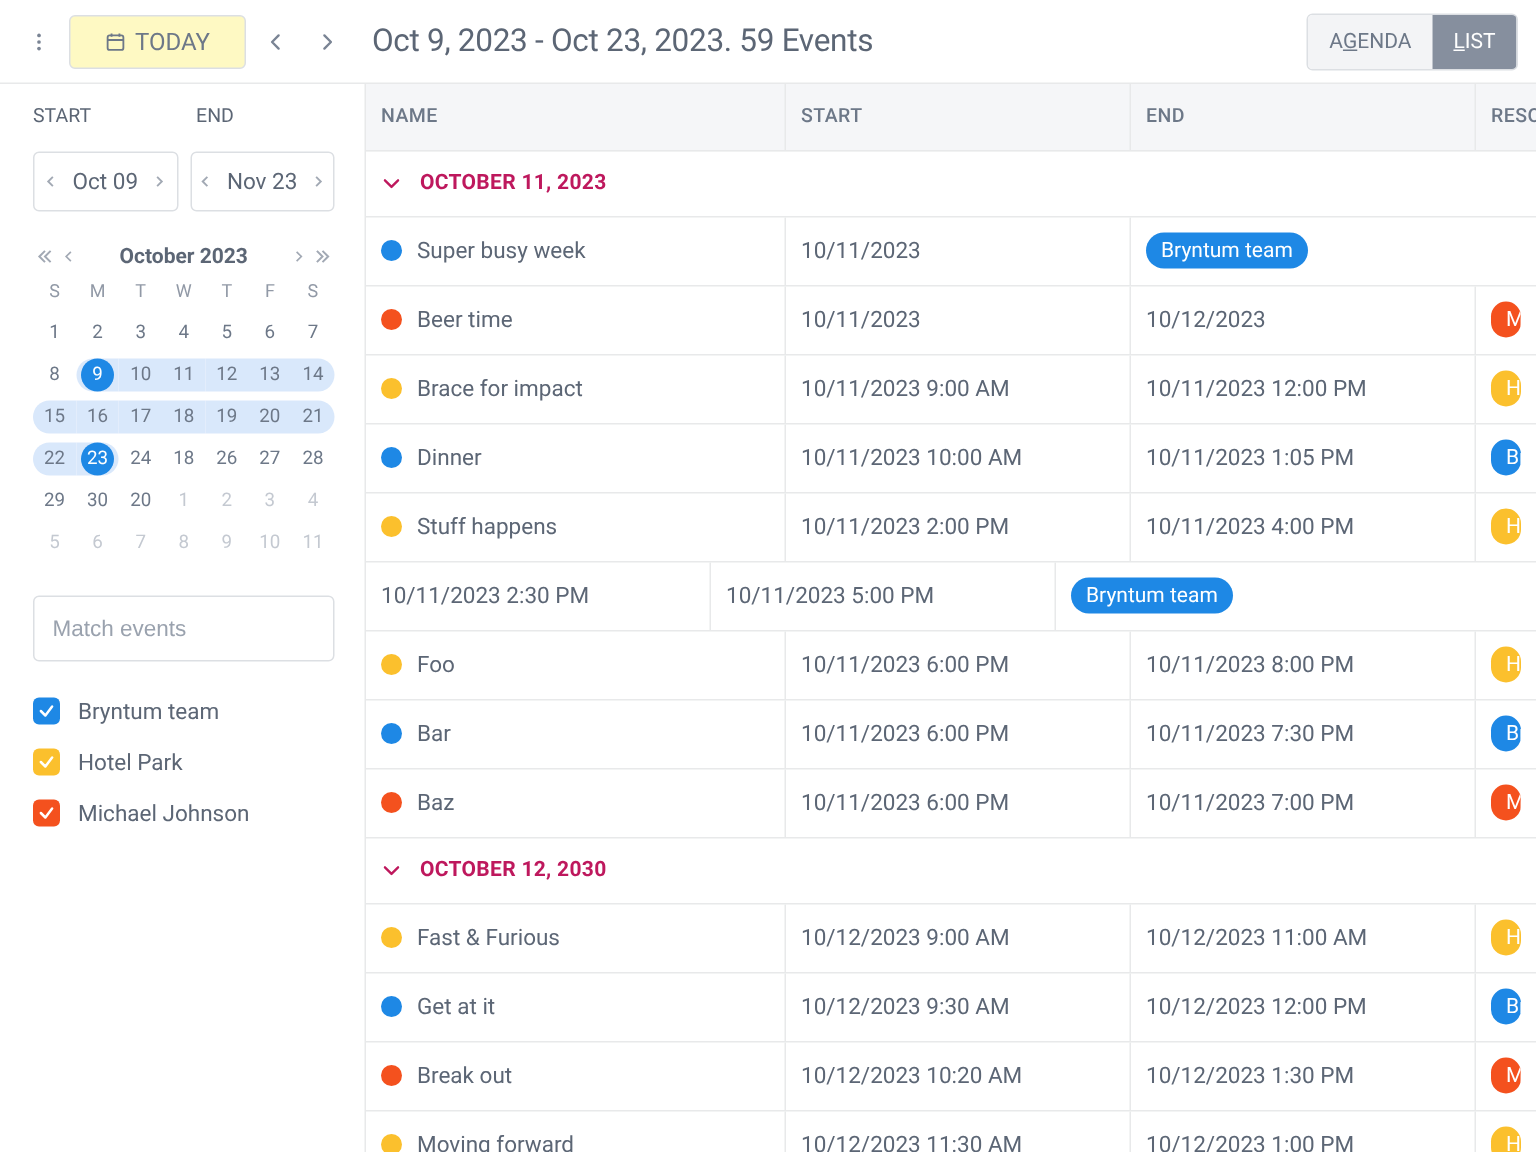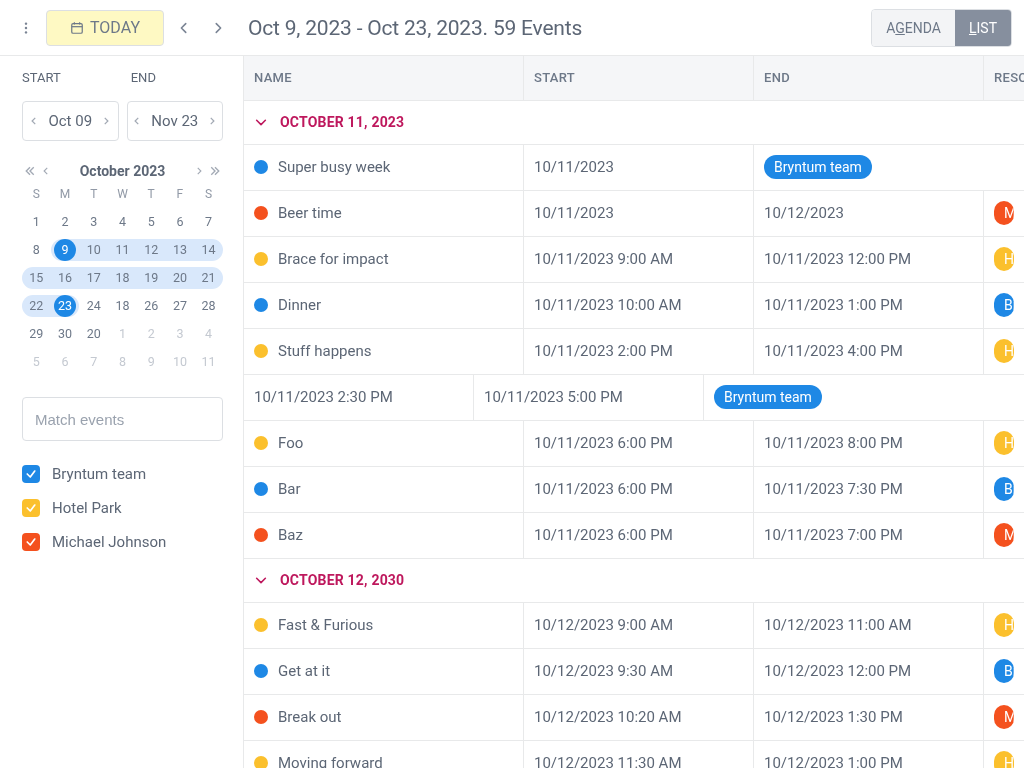--- a/index.html
+++ b/index.html
@@ -308,21 +308,21 @@
           <div class="cell res">
             <span class="pill" style="background: rgb(251, 192, 45);">Hotel Park</span>
           </div>
         </div>
         <div class="row">
           <div class="cell name">
             <span class="dot" style="background: rgb(30, 136, 229);"></span>
             <span>Dinner</span>
           </div>
           <div class="cell start">10/11/2023 10:00 AM</div>
-          <div class="cell end">10/11/2023 1:00 PM</div>
+          <div class="cell end">10/11/2023 1:05 PM</div>
           <div class="cell res">
             <span class="pill" style="background: rgb(30, 136, 229);">Bryntum team</span>
           </div>
         </div>
         <div class="row">
           <div class="cell name">
             <span class="dot" style="background: rgb(251, 192, 45);"></span>
             <span>Stuff happens</span>
           </div>
           <div class="cell start">10/11/2023 2:00 PM</div>

